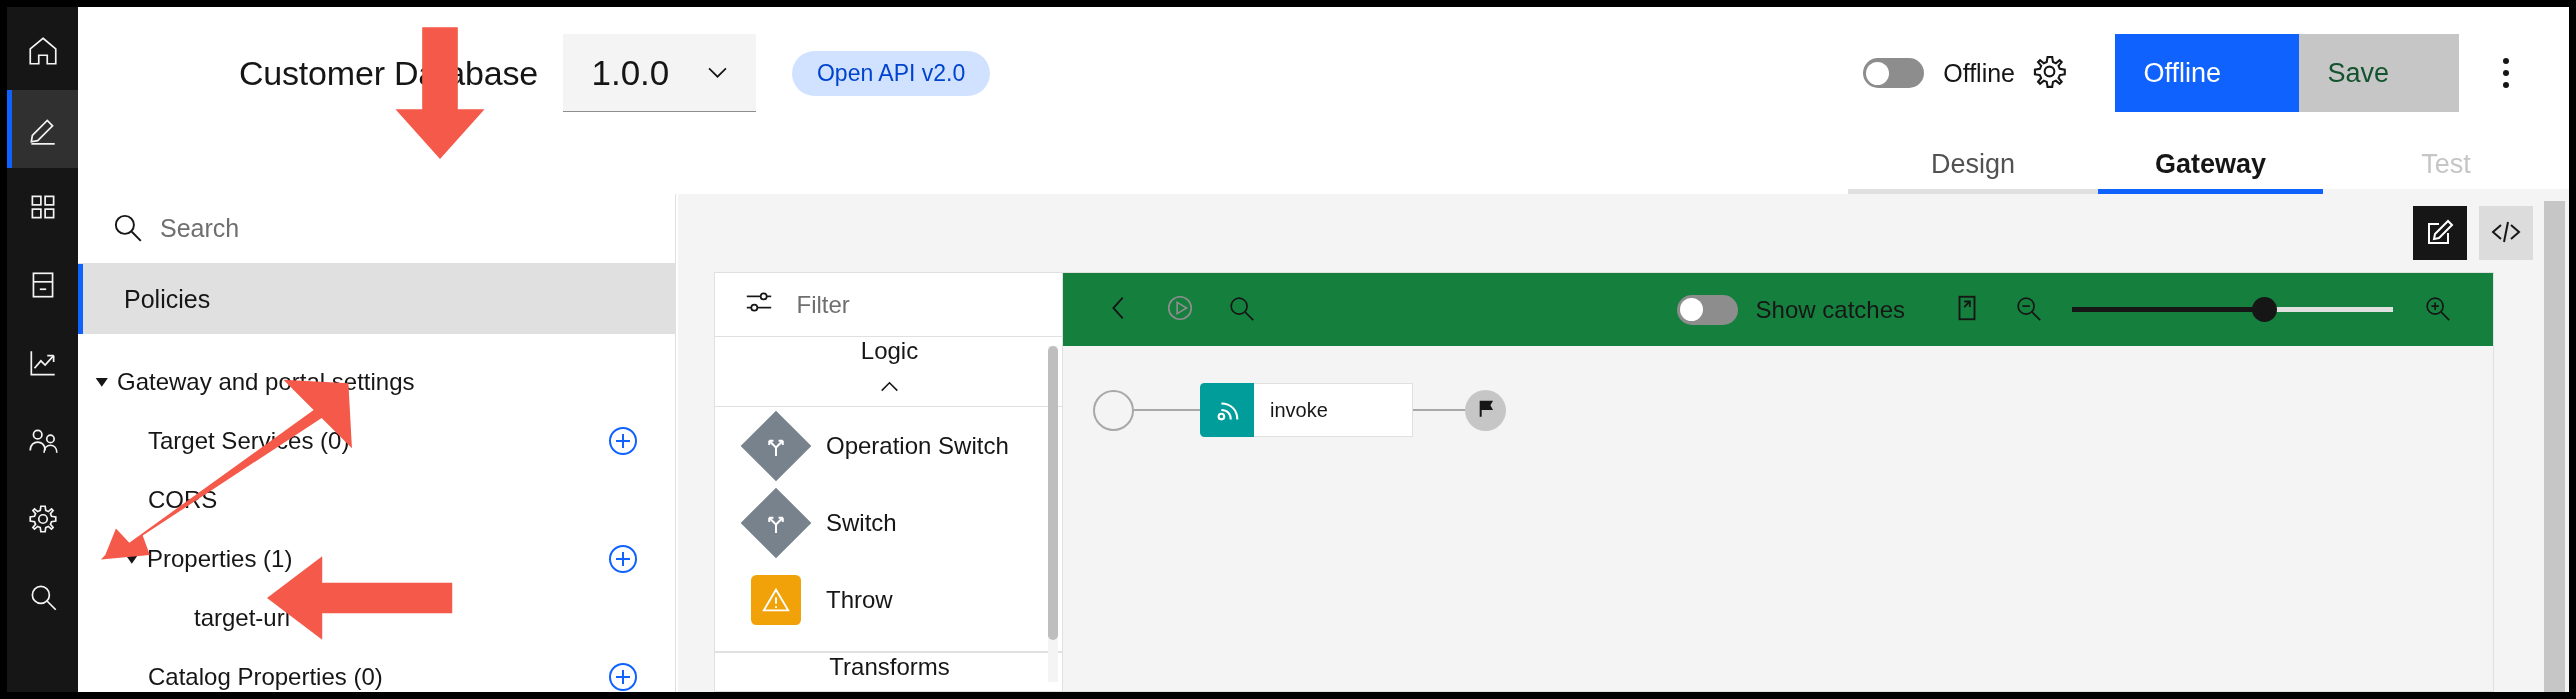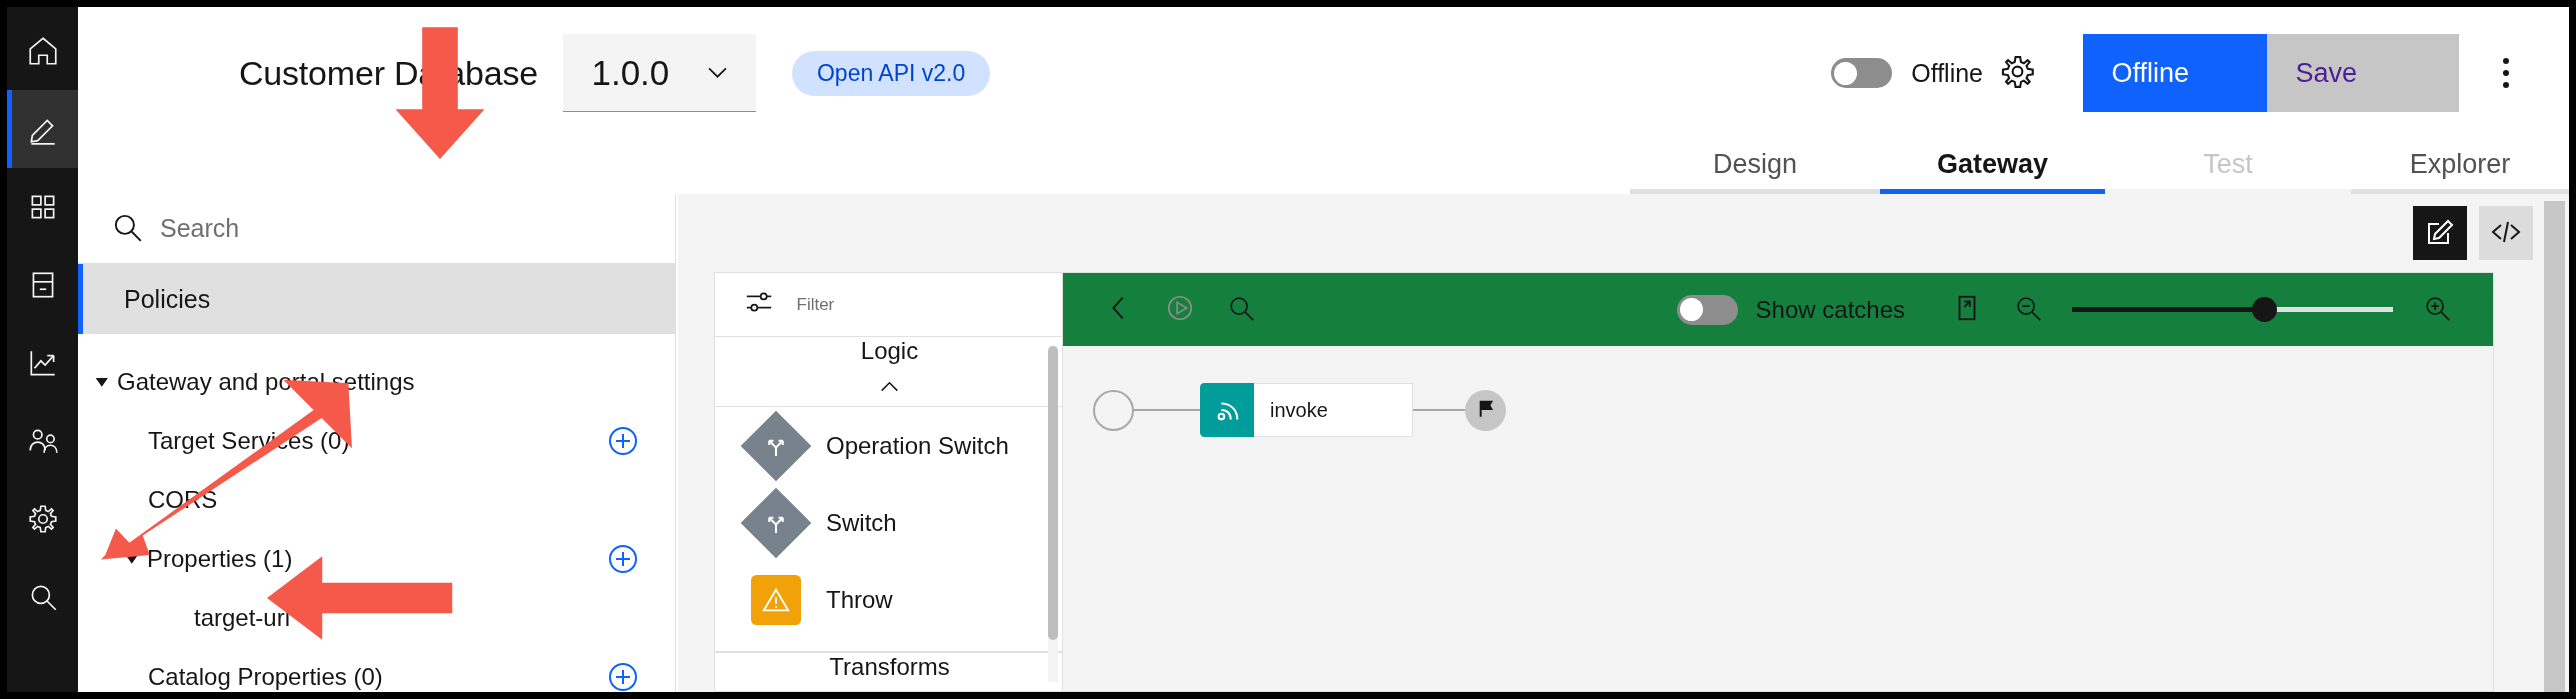--- a/index.html
+++ b/index.html
@@ -131,21 +131,21 @@
     height: 78px;
     border: none;
     font-family: inherit;
     font-size: 27px;
     text-align: left;
     padding: 0 28.5px;
     cursor: pointer;
     white-space: nowrap;
   }
   .btn-primary { background: #0f62fe; color: #ffffff; width: 184px; margin-left: 41px; }
-  .btn-disabled { background: #c6c6c6; color: #4c1d95; width: 192px; cursor: not-allowed; }
+  .btn-disabled { background: #c6c6c6; color: #14532d; width: 160px; cursor: not-allowed; }
   .kebab {
     width: 62px; height: 78px;
     display: flex; flex-direction: column;
     align-items: center; justify-content: center;
     gap: 6.2px;
     margin-left: 16px;
     cursor: pointer;
   }
   .kebab i { width: 6.2px; height: 6.2px; border-radius: 50%; background: #161616; display: block; }
 
@@ -281,21 +281,21 @@
   .palette-filter {
     height: 70px;
     display: flex;
     align-items: center;
     gap: 23px;
     padding: 0 28.5px;
     border-bottom: 1.8px solid #e0e0e0;
     cursor: pointer;
   }
   .palette-filter svg { width: 30px; height: 30px; }
-  .palette-filter span { font-size: 17px; color: #6f6f6f; }
+  .palette-filter span { font-size: 24px; color: #6f6f6f; }
   .palette-scroll { flex: 1 1 auto; overflow: hidden; position: relative; }
   .pal-section-head {
     height: 70px;
     display: flex;
     align-items: center;
     justify-content: space-between;
     padding: 0 30px 0 32px;
     border-bottom: 1.8px solid #e0e0e0;
     cursor: pointer;
     flex-direction: column;
@@ -575,21 +575,20 @@
         <i></i>
         <i></i>
       </div>
     </div>
   </header>
 
   <div class="tabs">
     <div class="tab" style="width:250px">Design</div>
     <div class="tab active" style="width:225px">Gateway</div>
     <div class="tab disabled" style="width:246px">Test</div>
-    <div class="tab" style="width:218px">Explorer</div>
   </div>
 
   <aside class="navpanel">
     <div class="searchbar">
       <span>
         <svg viewBox="0 0 32 32" fill="none" stroke="#161616" stroke-width="1.8">
           <circle cx="14" cy="14" r="8.5"></circle>
             <path d="M20.5 20.5 L29 29"></path>
         </svg>
       </span>

